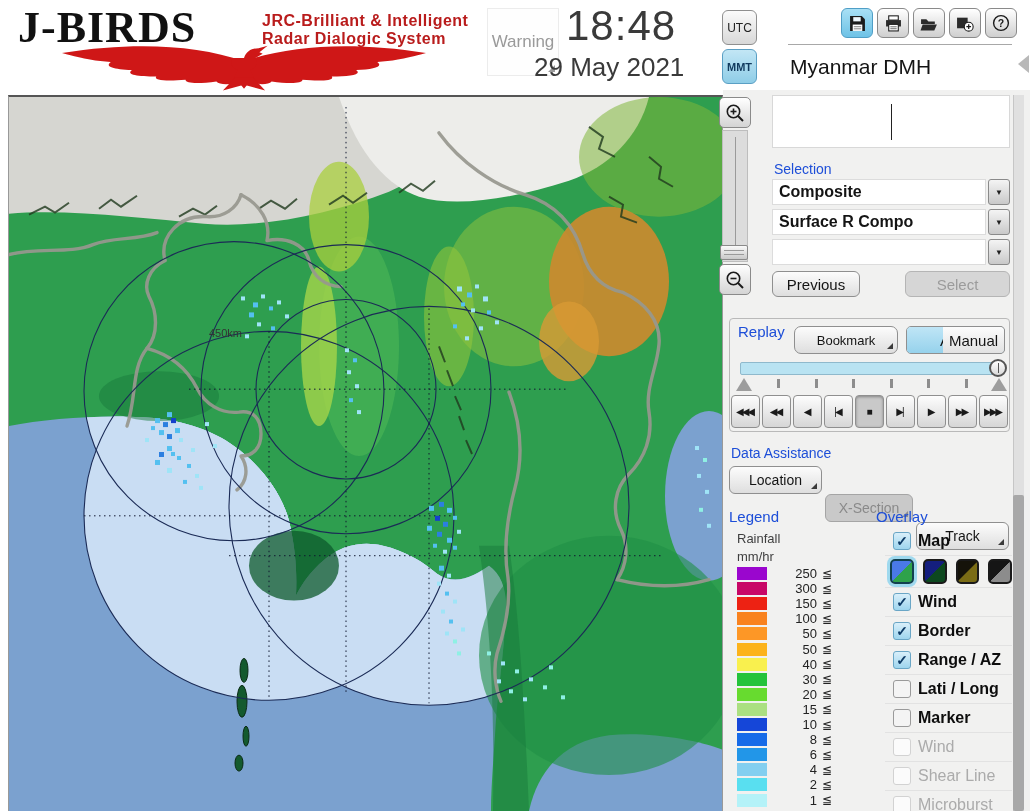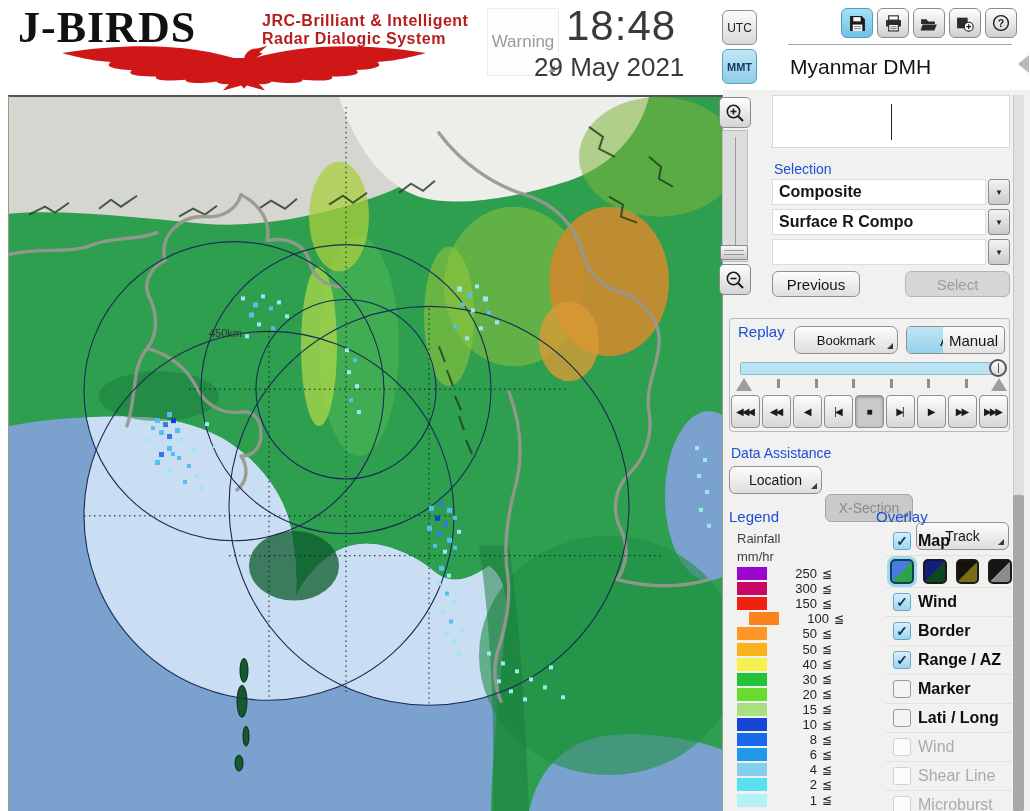--- a/index.html
+++ b/index.html
@@ -254,21 +254,21 @@
         <div class="lg-row" style="left: 14px; top: 492.1px;">
           <span class="lg-swatch" style="background: rgb(200, 7, 103);"></span>
           <span class="lg-val">300</span>
           <span class="lg-le">≦</span>
         </div>
         <div class="lg-row" style="left: 14px; top: 507.2px;">
           <span class="lg-swatch" style="background: rgb(237, 34, 19);"></span>
           <span class="lg-val">150</span>
           <span class="lg-le">≦</span>
         </div>
-        <div class="lg-row" style="left: 26px; top: 522.3px;">
+        <div class="lg-row" style="left: 14px; top: 522.3px;">
           <span class="lg-swatch" style="background: rgb(249, 130, 30);"></span>
           <span class="lg-val">100</span>
           <span class="lg-le">≦</span>
         </div>
         <div class="lg-row" style="left: 14px; top: 537.4px;">
           <span class="lg-swatch" style="background: rgb(253, 151, 38);"></span>
           <span class="lg-val">50</span>
           <span class="lg-le">≦</span>
         </div>
         <div class="lg-row" style="left: 14px; top: 552.5px;">
@@ -346,25 +346,25 @@
         <div class="ov-row">
           <span class="cb checked">✓</span>
           <span class="ov-label">Border</span>
         </div>
         <div class="ov-row">
           <span class="cb checked">✓</span>
           <span class="ov-label">Range / AZ</span>
         </div>
         <div class="ov-row">
           <span class="cb"></span>
-          <span class="ov-label">Marker</span>
+          <span class="ov-label">Lati / Long</span>
         </div>
         <div class="ov-row">
           <span class="cb"></span>
-          <span class="ov-label">Lati / Long</span>
+          <span class="ov-label">Marker</span>
         </div>
         <div class="ov-row disabled">
           <span class="cb"></span>
           <span class="ov-label">Wind</span>
         </div>
         <div class="ov-row disabled">
           <span class="cb"></span>
           <span class="ov-label">Shear Line</span>
         </div>
         <div class="ov-row disabled">

